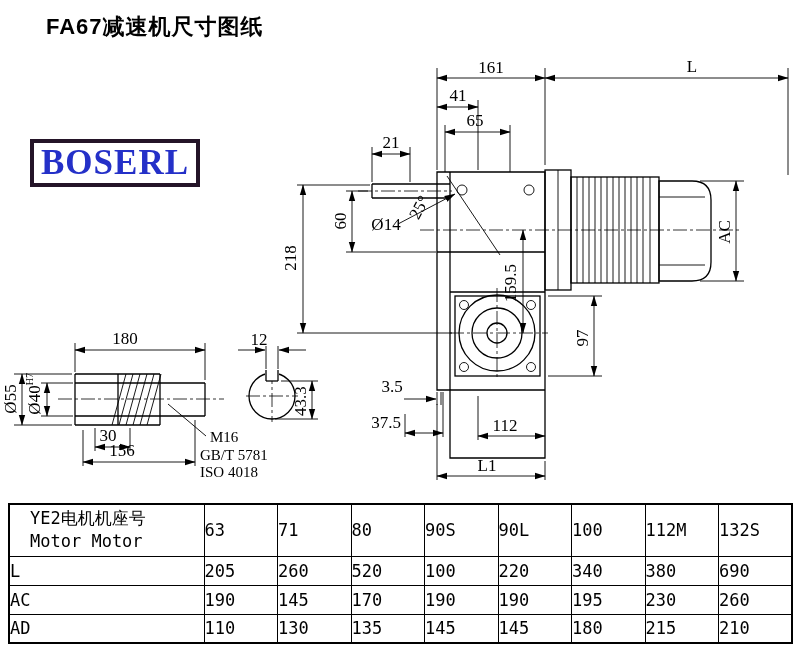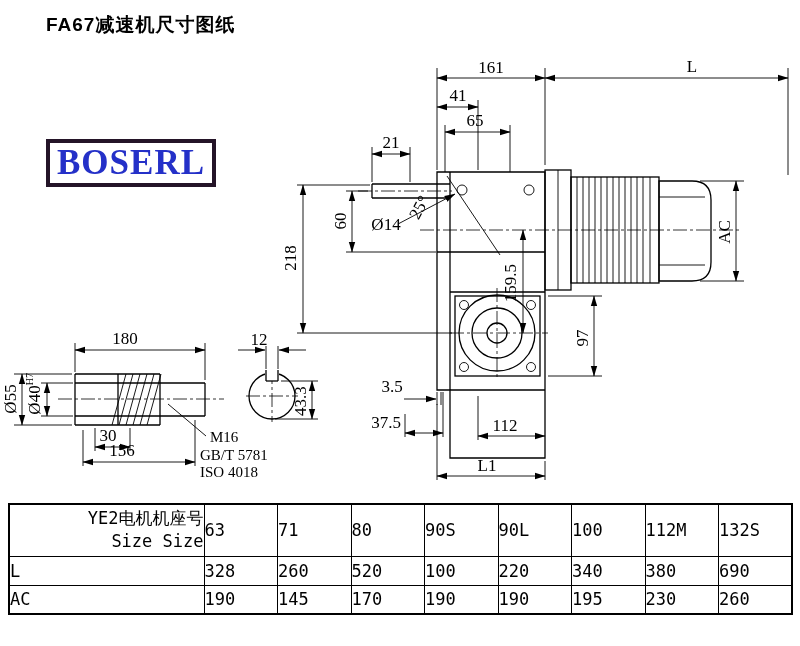--- a/index.html
+++ b/index.html
@@ -1,38 +1,38 @@
 <!DOCTYPE html>
 <html><head>
 <meta charset="utf-8">
 <style>
   * { margin:0; padding:0; box-sizing:border-box; }
   html,body { width:800px; height:646px; background:#fff; overflow:hidden; position:relative;
               font-family:"Liberation Serif", serif; }
-  .page-title { position:absolute; left:46px; top:12px; font-size:19px; font-weight:bold;
+  .page-title { position:absolute; left:46px; top:12px; font-size:22px; font-weight:bold;
                 color:#000; font-family:"Liberation Sans", sans-serif; letter-spacing:1px; }
   .logo-box { position:absolute; left:30px; top:139px; width:170px; height:48px;
               border:4px solid #241428; background:#fff;
-              display:flex; align-items:center; justify-content:center;margin-left:16px; }
+              display:flex; align-items:center; justify-content:center; }
   .logo-text { font-family:"Liberation Serif", serif; font-size:35px; font-weight:bold;
                color:#2430c8; letter-spacing:1px; }
   svg.drawing { position:absolute; left:0; top:0; }
   svg.drawing text { font-family:"Liberation Serif", serif; font-size:17px; fill:#000; }
   svg.drawing .sm { font-size:10px; }
   svg.drawing .note { font-size:15px; }
   .outline { stroke:#000; stroke-width:1.3; fill:none; }
   .thin    { stroke:#000; stroke-width:0.9; fill:none; }
   .cl      { stroke:#000; stroke-width:0.8; fill:none; stroke-dasharray:14 3 3 3; }
   table.spec { position:absolute; left:8px; top:503px; width:785px;
                border-collapse:collapse; table-layout:fixed; border:2px solid #000;
                font-family:"DejaVu Sans Mono", monospace; font-size:17px; color:#000; }
   table.spec td { border:1px solid #000; text-align:left; vertical-align:middle;
                   height:29px; padding:0; }
   table.spec tr.hdr td { height:52px; }
-  table.spec td.namecell { text-align:right; padding-left:20px; line-height:1.35;margin-top:44px; }
+  table.spec td.namecell { text-align:left; padding-left:20px; line-height:1.35;margin-top:44px; }
   col.c0 { width:195px; }
 </style>
 </head>
 <body>
 
 <div class="page-title">FA67减速机尺寸图纸</div>
 
 <div class="logo-box">
   <span class="logo-text">BOSERL</span>
 </div>
@@ -245,47 +245,58 @@
       <col>
       <col>
       <col>
       <col>
       <col>
     </colgroup>
   <tbody>
     <tr class="hdr">
       <td class="namecell">
         <div>YE2电机机座号</div>
-        <div>Size Size</div>
+        <div>Motor Motor</div>
       </td>
       <td>63</td>
       <td>71</td>
       <td>80</td>
       <td>90S</td>
       <td>90L</td>
       <td>100</td>
       <td>112M</td>
       <td>132S</td>
     </tr>
     <tr>
       <td>L</td>
-      <td>328</td>
+      <td>205</td>
       <td>260</td>
       <td>520</td>
       <td>100</td>
       <td>220</td>
       <td>340</td>
       <td>380</td>
       <td>690</td>
     </tr>
     <tr>
       <td>AC</td>
       <td>190</td>
       <td>145</td>
       <td>170</td>
       <td>190</td>
       <td>190</td>
       <td>195</td>
       <td>230</td>
       <td>260</td>
     </tr>
+    <tr>
+      <td>AD</td>
+      <td>110</td>
+      <td>130</td>
+      <td>135</td>
+      <td>145</td>
+      <td>145</td>
+      <td>180</td>
+      <td>215</td>
+      <td>210</td>
+    </tr>
   </tbody>
 </table>
 
 </body></html>

